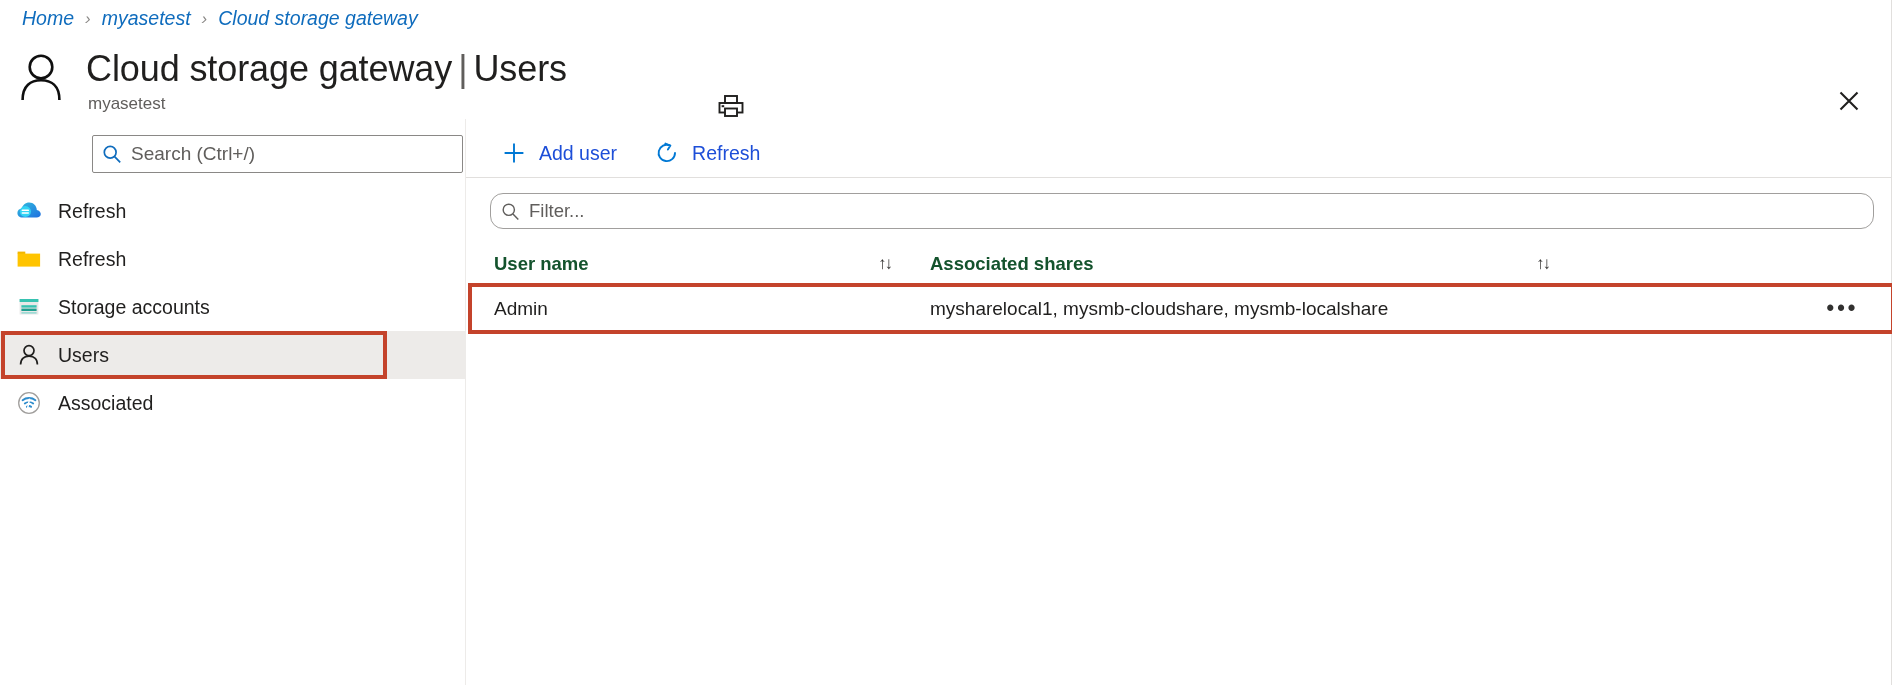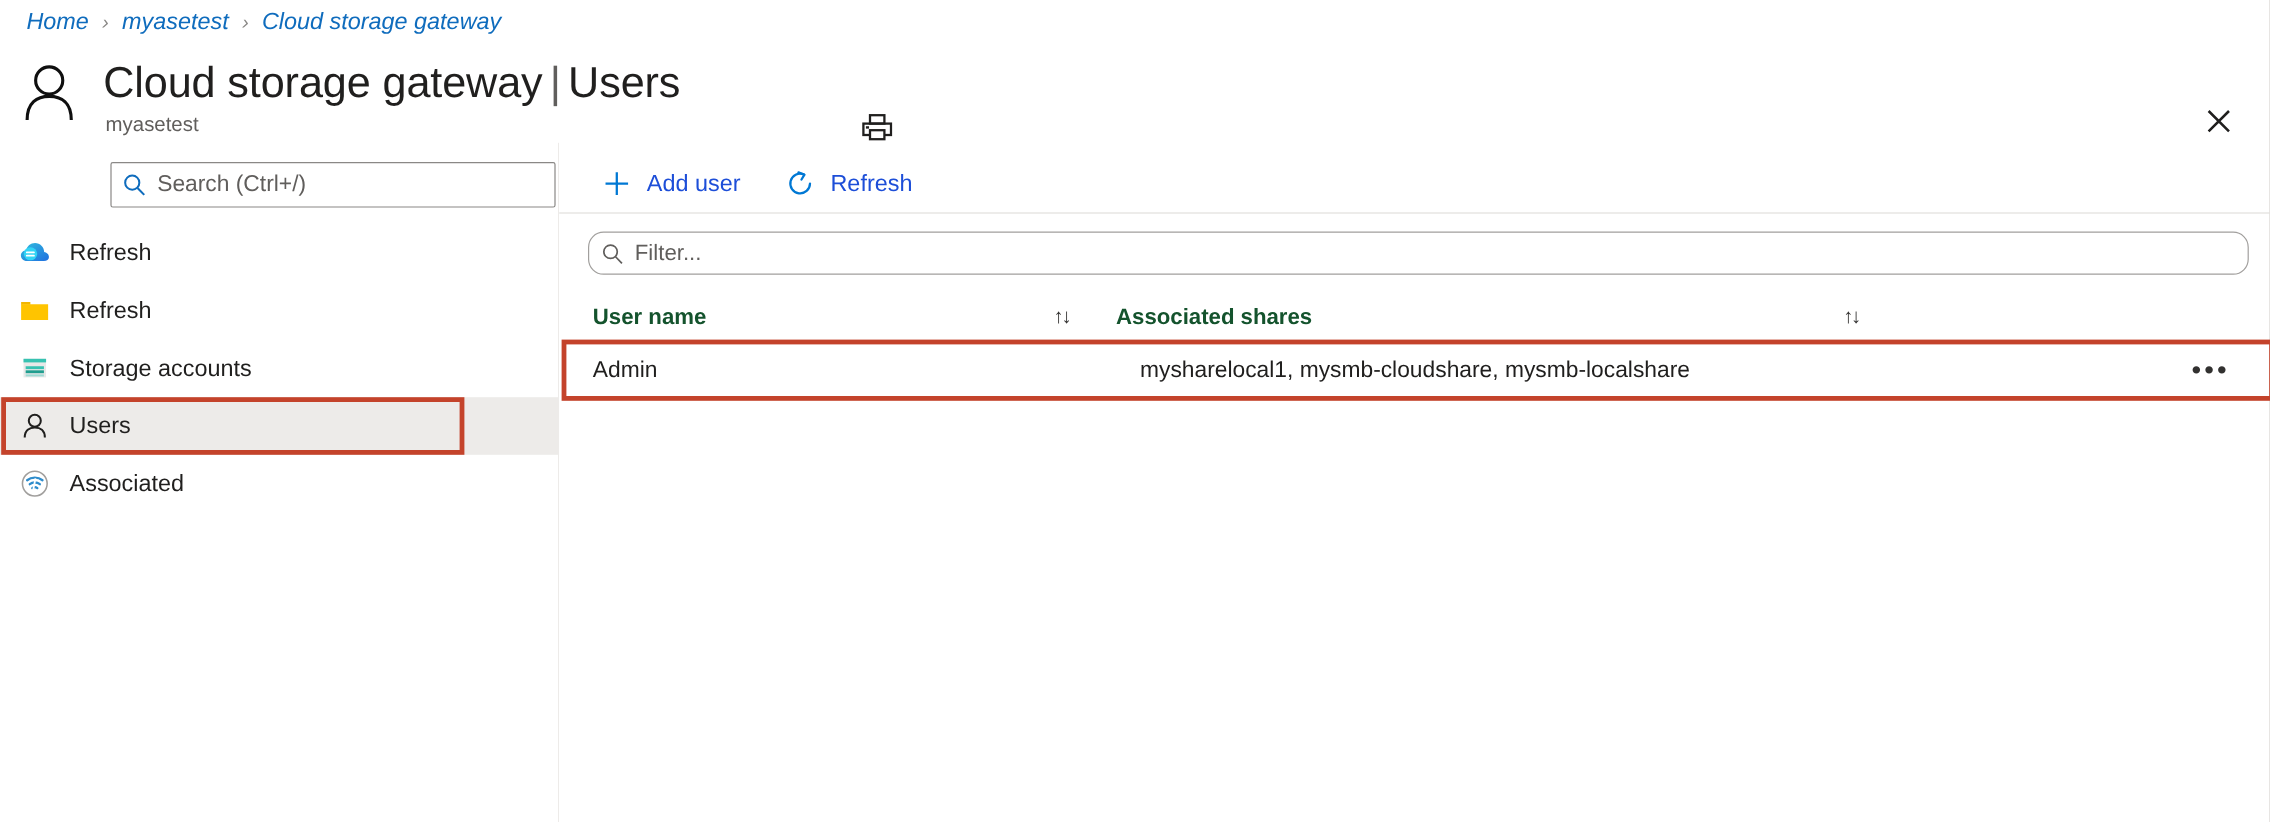--- a/index.html
+++ b/index.html
@@ -251,21 +251,21 @@
   }
   .cell {
     position: absolute;
     top: 0; height: 48px;
     display: flex; align-items: center;
     font-size: 19px;
     color: #201f1e;
     white-space: nowrap;
   }
   .cell-c1 { left: 4px; }
-  .cell-c2 { left: 460px; text-align: center; }
+  .cell-c2 { left: 440px; text-align: center; }
   .row-menu {
     position: absolute;
     right: 16px; top: 0; height: 48px;
     display: flex; align-items: center;
     font-size: 23px;
     letter-spacing: 2.5px;
     color: #323130;
     cursor: pointer;
     line-height: 0.5;
   }

